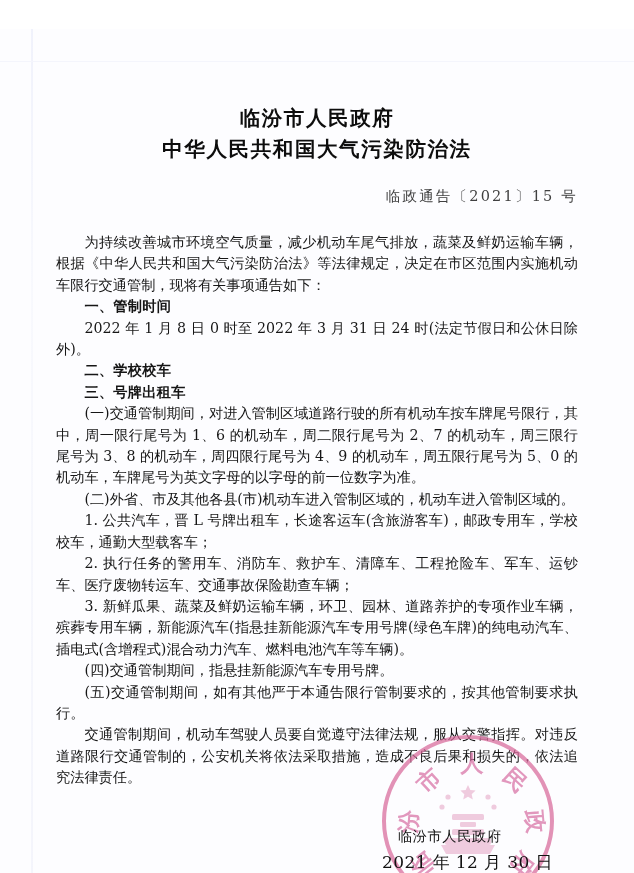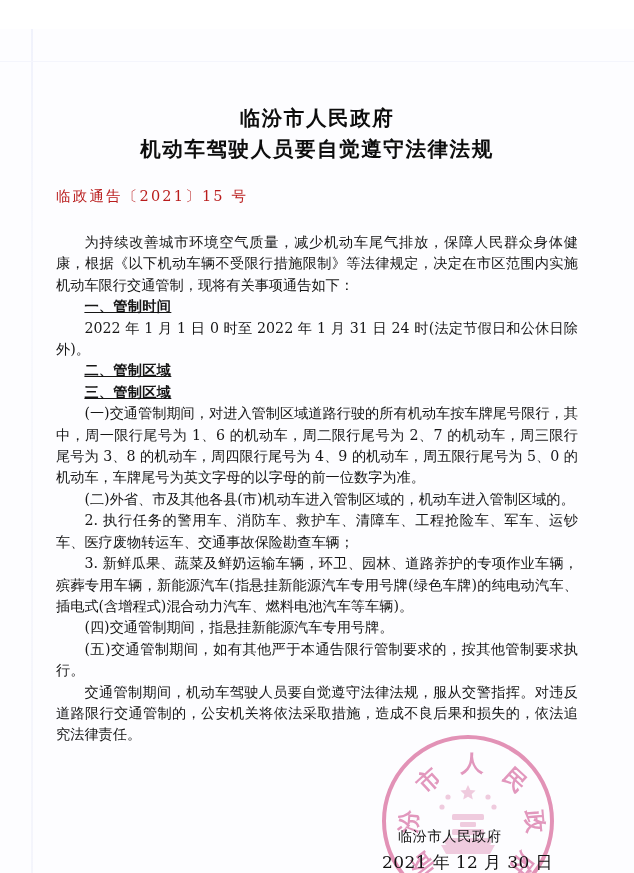--- a/index.html
+++ b/index.html
@@ -49,25 +49,25 @@
     text-align: center;
     font-weight: bold;
     font-size: 20.5px;
     line-height: 31px;
     letter-spacing: 1.6px;
     color: #0d0d0d;
   }
   .title-line { white-space: nowrap; }
 
   .doc-number {
-    text-align: left;
+    text-align: right;
     font-size: 14.5px;
     letter-spacing: 2.2px;
     margin-top: 22px;
-    color: #b91c1c;
+    color: #404040;
   }
 
   .content {
     margin-top: 26px;
     font-size: 14.2px;
     line-height: 21.4px;
     text-align: justify;
     text-justify: inter-ideograph;
   }
 
@@ -75,21 +75,20 @@
     text-indent: 2em;
     margin: 0;
   }
   .para + .para { margin-top: 0; }
 
   .heading {
     text-indent: 2em;
     font-weight: bold;
     margin: 0;
     letter-spacing: .3px;
-    text-decoration: underline;
   }
 
   sup {
     font-size: .62em;
     vertical-align: super;
     line-height: 0;
   }
 
   
   .sign-block {
@@ -160,37 +159,38 @@
 <div class="page">
 
   <div class="scan-edge-left"></div>
   <div class="scan-edge-top"></div>
   <div class="scan-edge-bottom"></div>
 
   <div class="doc-body">
 
     <div class="title">
       <div class="title-line">临汾市人民政府</div>
-      <div class="title-line">机动车驾驶人员要自觉遵守法律法规</div>
+      <div class="title-line">中华人民共和国大气污染防治法</div>
     </div>
 
     <div class="doc-number">临政通告〔2021〕15 号</div>
 
     <div class="content">
 
-      <p class="para">为持续改善城市环境空气质量，减少机动车尾气排放，保障人民群众身体健康，根据《以下机动车辆不受限行措施限制》等法律规定，决定在市区范围内实施机动车限行交通管制，现将有关事项通告如下：</p>
+      <p class="para">为持续改善城市环境空气质量，减少机动车尾气排放，蔬菜及鲜奶运输车辆，根据《中华人民共和国大气污染防治法》等法律规定，决定在市区范围内实施机动车限行交通管制，现将有关事项通告如下：</p>
 
       <p class="heading">一、管制时间</p>
-      <p class="para">2022 年 1 月 1 日 0 时至 2022 年 1 月 31 日 24 时(法定节假日和公休日除外)。</p>
-
-      <p class="heading">二、管制区域</p>
-
-      <p class="heading">三、管制区域</p>
+      <p class="para">2022 年 1 月 8 日 0 时至 2022 年 3 月 31 日 24 时(法定节假日和公休日除外)。</p>
+
+      <p class="heading">二、学校校车</p>
+
+      <p class="heading">三、号牌出租车</p>
       <p class="para">(一)交通管制期间，对进入管制区域道路行驶的所有机动车按车牌尾号限行，其中，周一限行尾号为 1、6 的机动车，周二限行尾号为 2、7 的机动车，周三限行尾号为 3、8 的机动车，周四限行尾号为 4、9 的机动车，周五限行尾号为 5、0 的机动车，车牌尾号为英文字母的以字母的前一位数字为准。</p>
       <p class="para">(二)外省、市及其他各县(市)机动车进入管制区域的，机动车进入管制区域的。</p>
+      <p class="para">1. 公共汽车，晋 L 号牌出租车，长途客运车(含旅游客车)，邮政专用车，学校校车，通勤大型载客车；</p>
       <p class="para">2. 执行任务的警用车、消防车、救护车、清障车、工程抢险车、军车、运钞车、医疗废物转运车、交通事故保险勘查车辆；</p>
       <p class="para">3. 新鲜瓜果、蔬菜及鲜奶运输车辆，环卫、园林、道路养护的专项作业车辆，殡葬专用车辆，新能源汽车(指悬挂新能源汽车专用号牌(绿色车牌)的纯电动汽车、插电式(含增程式)混合动力汽车、燃料电池汽车等车辆)。</p>
       <p class="para">(四)交通管制期间，指悬挂新能源汽车专用号牌。</p>
       <p class="para">(五)交通管制期间，如有其他严于本通告限行管制要求的，按其他管制要求执行。</p>
 
       <p class="para">交通管制期间，机动车驾驶人员要自觉遵守法律法规，服从交警指挥。对违反道路限行交通管制的，公安机关将依法采取措施，造成不良后果和损失的，依法追究法律责任。</p>
 
     </div>
   </div>
 

